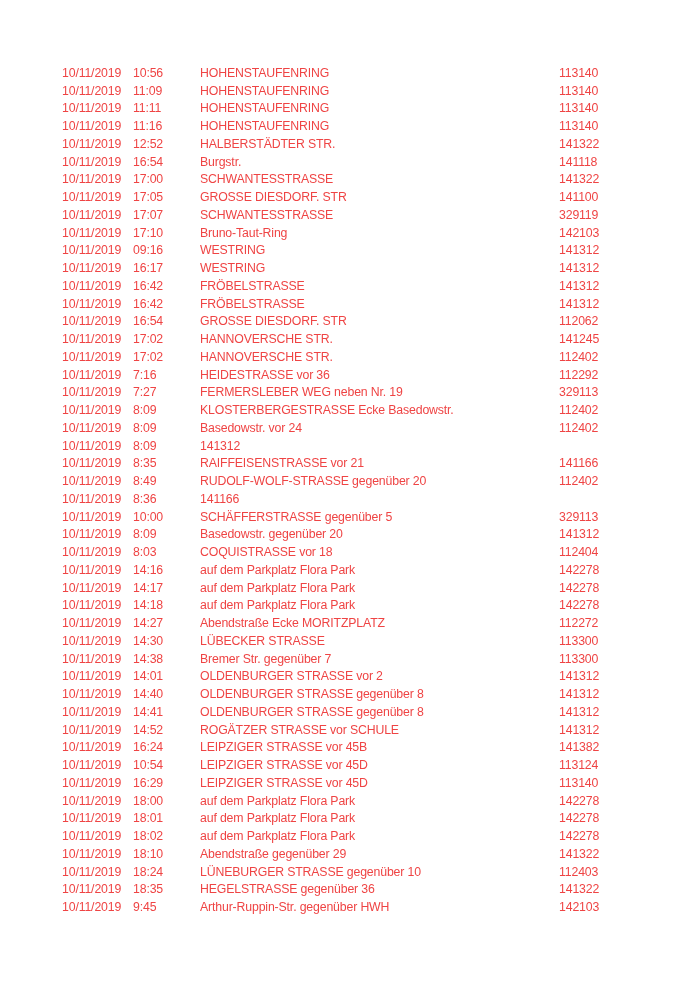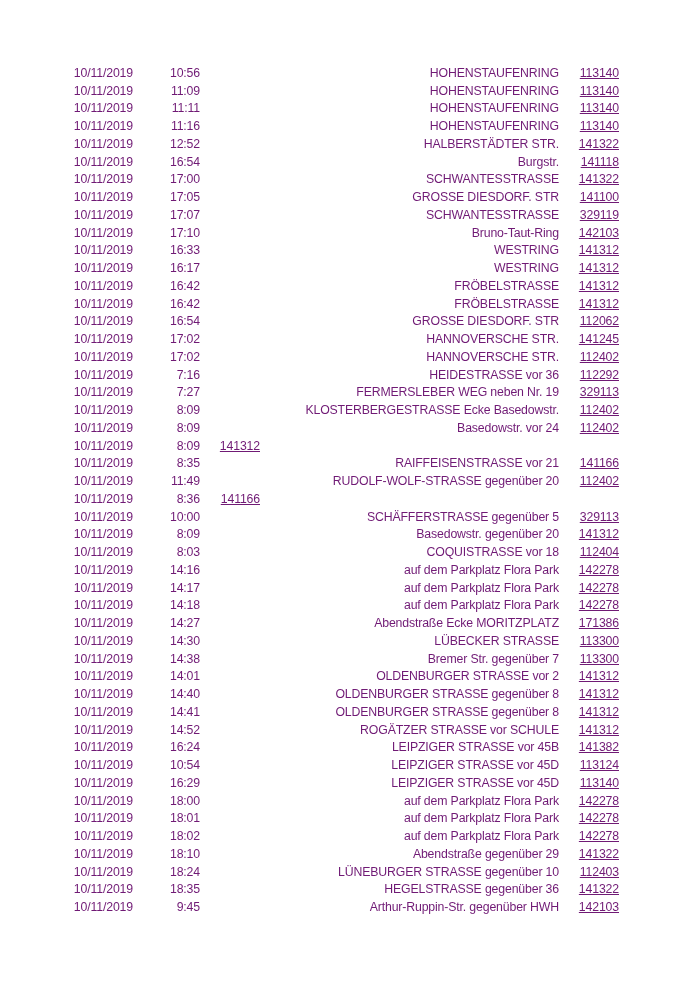--- a/index.html
+++ b/index.html
@@ -9,40 +9,39 @@
   }
   .page {
     position: relative;
     width: 700px;
     height: 990px;
     background: #ffffff;
     overflow: hidden;
     font-family: "Liberation Sans", sans-serif;
     font-size: 12.3px;
     letter-spacing: -0.15px;
-    color: #701a75;
-    text-align: right;
+    color: #ef4444;
   }
   .rows {
     position: absolute;
     top: 64px;
     left: 0;
     right: 0;
   }
   .row {
     display: flex;
     align-items: center;
     height: 17.75px;
     white-space: nowrap;
   }
   .c { display: block; }
   .date   { margin-left: 62px; width: 71px; }
   .time   { width: 67px; }
   .street { width: 359px; overflow: hidden; }
-  .code   { width: 60px; text-decoration: underline; }
+  .code   { width: 60px; }
 </style>
 </head>
 <body>
 
 <div class="page">
   <div class="rows" id="rows">
   <div class="row">
     <span class="c date">10/11/2019</span>
     <span class="c time">10:56</span>
     <span class="c street">HOHENSTAUFENRING</span>
@@ -107,21 +106,21 @@
 
   <div class="row">
     <span class="c date">10/11/2019</span>
     <span class="c time">17:10</span>
     <span class="c street">Bruno-Taut-Ring</span>
     <span class="c code">142103</span>
   </div>
 
   <div class="row">
     <span class="c date">10/11/2019</span>
-    <span class="c time">16:33</span>
+    <span class="c time">09:16</span>
     <span class="c street">WESTRING</span>
     <span class="c code">141312</span>
   </div>
 
   <div class="row">
     <span class="c date">10/11/2019</span>
     <span class="c time">16:17</span>
     <span class="c street">WESTRING</span>
     <span class="c code">141312</span>
   </div>
@@ -197,21 +196,21 @@
 
   <div class="row">
     <span class="c date">10/11/2019</span>
     <span class="c time">8:35</span>
     <span class="c street">RAIFFEISENSTRASSE vor 21</span>
     <span class="c code">141166</span>
   </div>
 
   <div class="row">
     <span class="c date">10/11/2019</span>
-    <span class="c time">11:49</span>
+    <span class="c time">8:49</span>
     <span class="c street">RUDOLF-WOLF-STRASSE gegenüber 20</span>
     <span class="c code">112402</span>
   </div>
 
   <div class="row">
     <span class="c date">10/11/2019</span>
     <span class="c time">8:36</span>
     <span class="c code">141166</span>
   </div>
 
@@ -254,21 +253,21 @@
     <span class="c date">10/11/2019</span>
     <span class="c time">14:18</span>
     <span class="c street">auf dem Parkplatz Flora Park</span>
     <span class="c code">142278</span>
   </div>
 
   <div class="row">
     <span class="c date">10/11/2019</span>
     <span class="c time">14:27</span>
     <span class="c street">Abendstraße Ecke MORITZPLATZ</span>
-    <span class="c code">171386</span>
+    <span class="c code">112272</span>
   </div>
 
   <div class="row">
     <span class="c date">10/11/2019</span>
     <span class="c time">14:30</span>
     <span class="c street">LÜBECKER STRASSE</span>
     <span class="c code">113300</span>
   </div>
 
   <div class="row">

